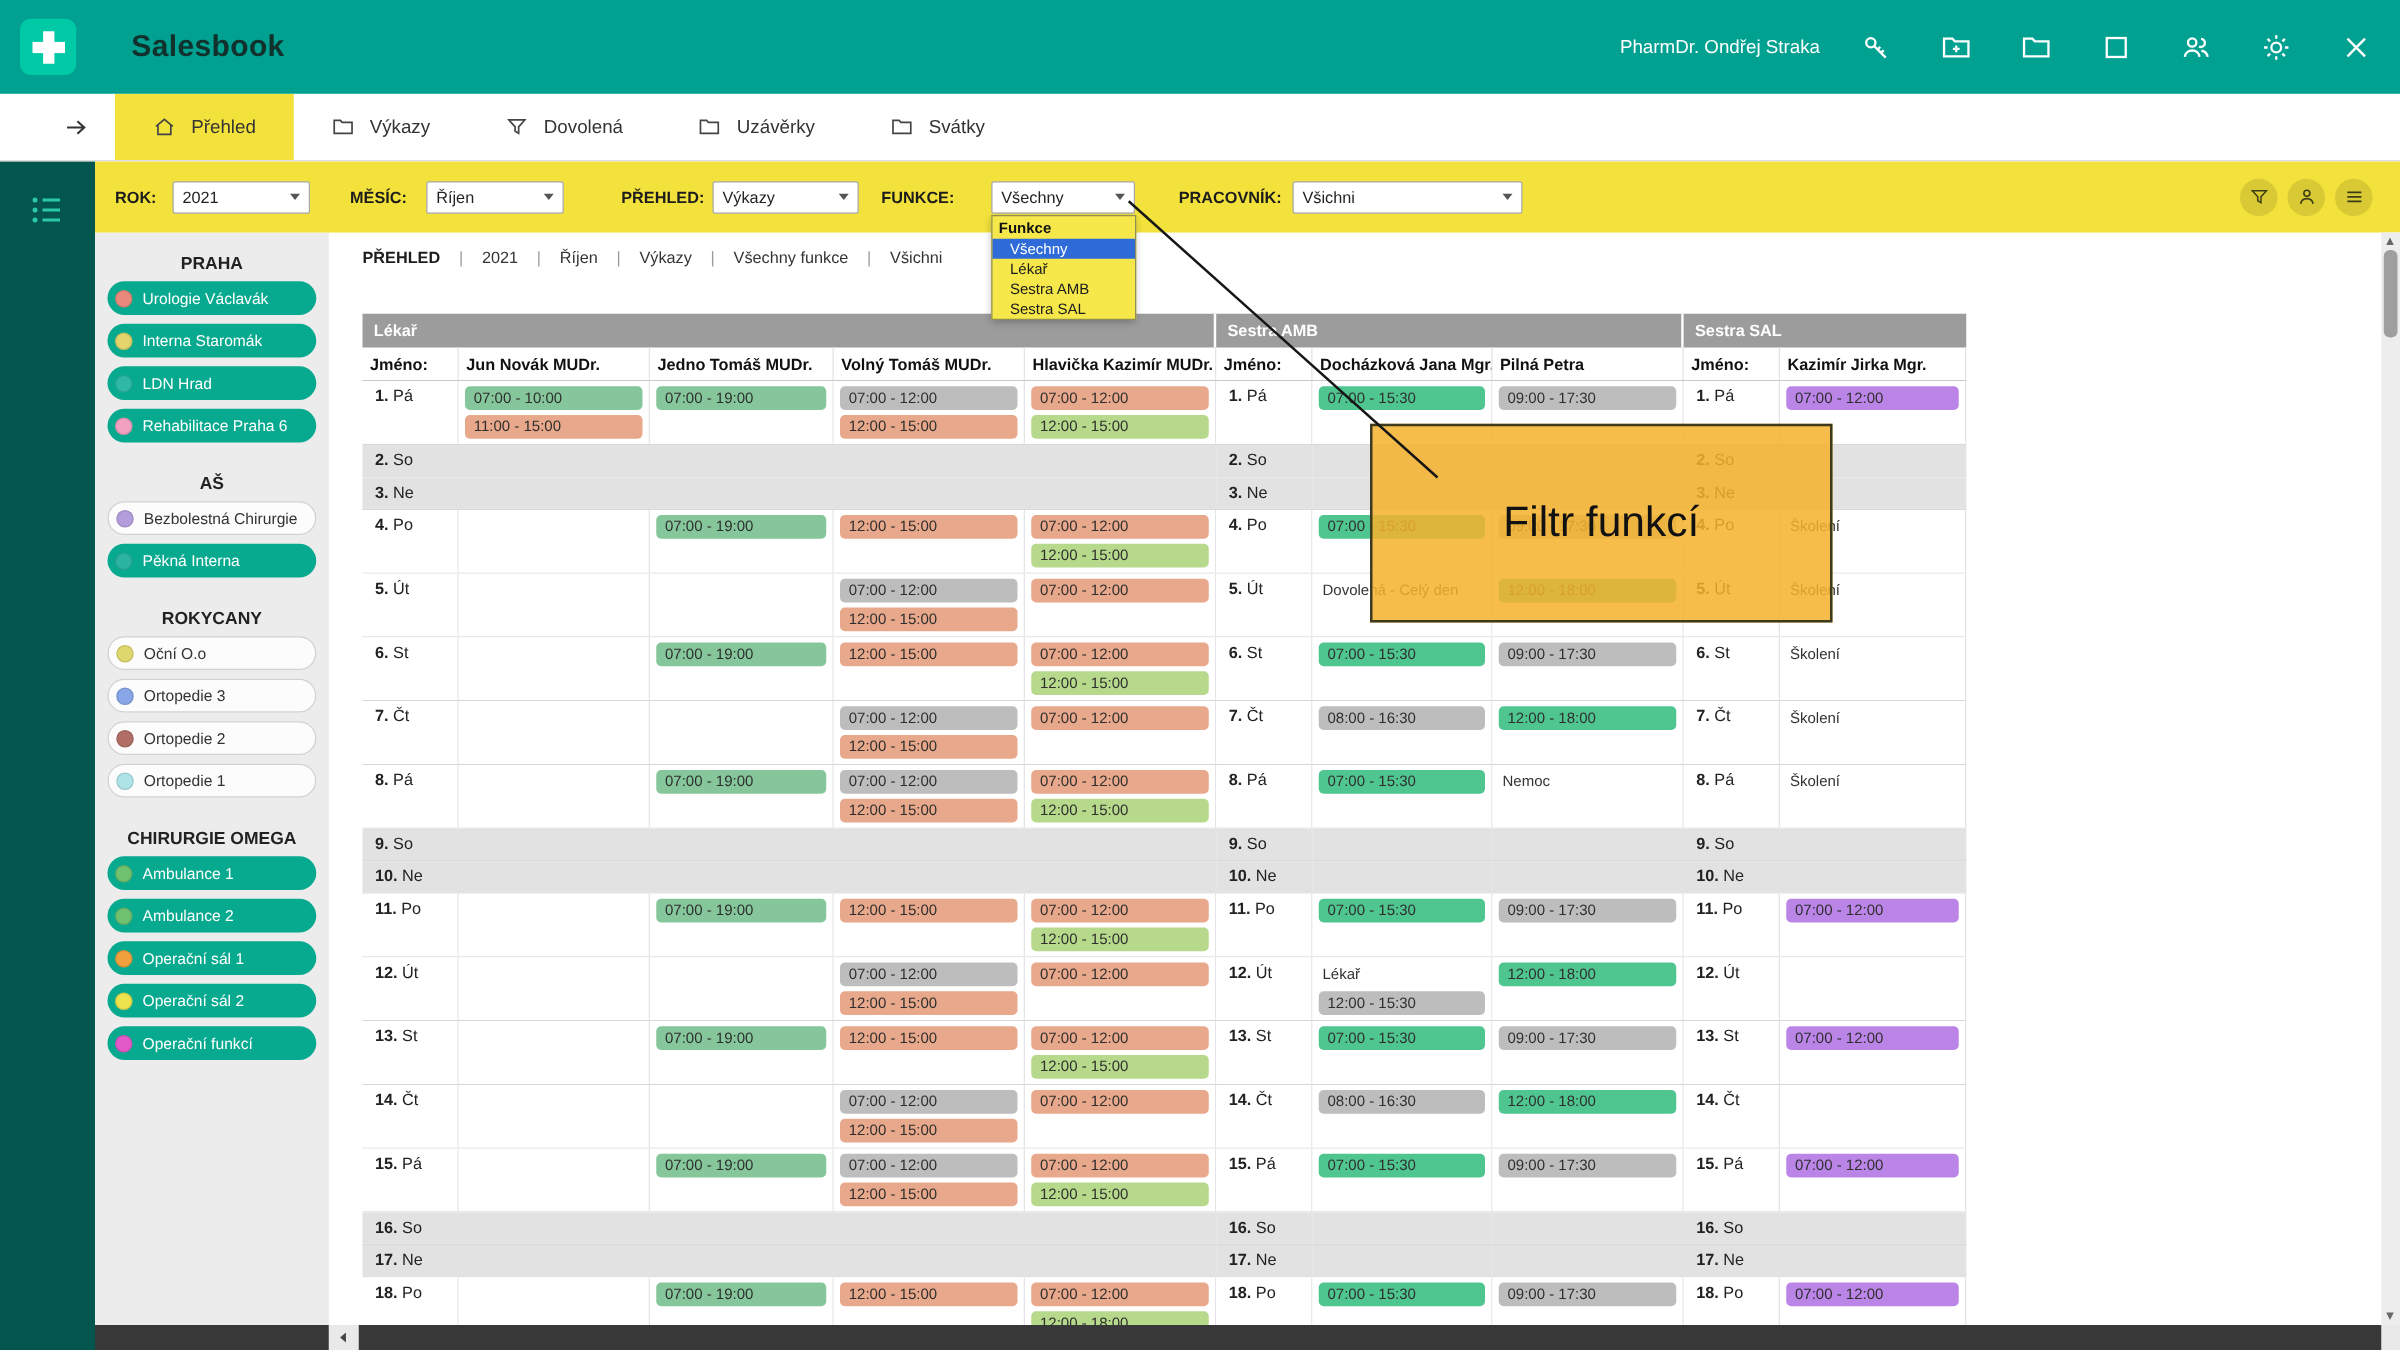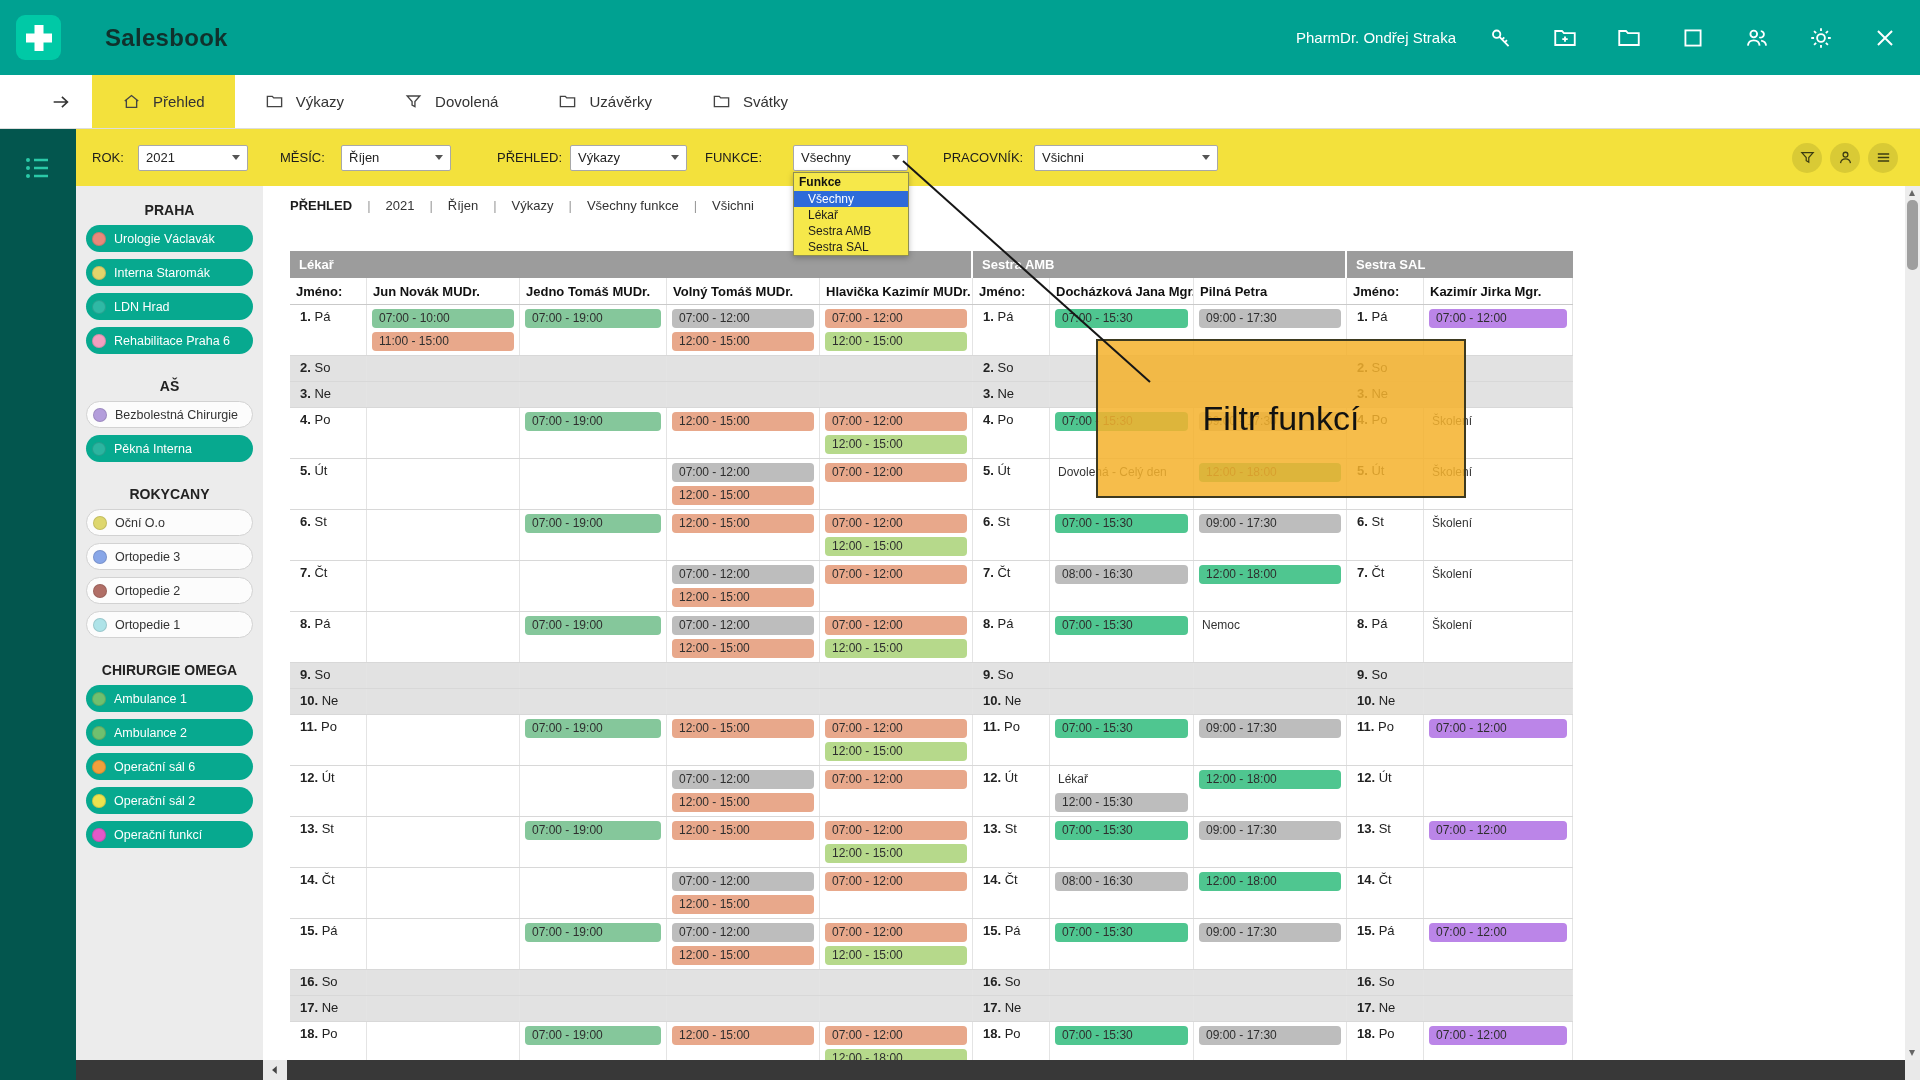--- a/index.html
+++ b/index.html
@@ -25,21 +25,21 @@
 .tabrow{position:absolute;left:0;top:75px;width:1920px;height:54px;background:#fff;border-bottom:1px solid #ddd;z-index:9}
 .collapse-arrow{position:absolute;left:50px;top:50%;transform:translateY(-50%);width:22px;height:22px;color:#333;cursor:pointer}
 .tabs{position:absolute;left:92px;top:0;height:100%;display:flex}
 .tab{display:flex;align-items:center;gap:12px;padding:0 30px;font-size:15px;color:#333;cursor:pointer;white-space:nowrap}
 .tab .icn{width:19px;height:19px;color:#444}
 .tab.active{background:#F3E13C}
 
 
 .filterbar{position:absolute;left:76px;top:129px;width:1844px;height:57px;background:#F3E13C;z-index:8}
 .fgroup{position:absolute;top:50%;transform:translateY(-50%);display:flex;align-items:center;gap:6px}
-.flabel{font-weight:normal;font-size:13px;color:#1c1c1c;white-space:nowrap}
+.flabel{font-weight:bold;font-size:13px;color:#1c1c1c;white-space:nowrap}
 .fselect{height:26px;background:#fff;border:1px solid #a8a8a8;border-radius:2px;display:flex;align-items:center;justify-content:space-between;padding:0 7px;font-size:13px;color:#222;cursor:pointer;white-space:nowrap}
 .fchev{width:0;height:0;border-left:4px solid transparent;border-right:4px solid transparent;border-top:5px solid #555;margin-left:6px}
 .fg0{left:16px}.fg0 .flabel{width:40px}.fg0 .fselect{width:110px}
 .fg1{left:204px}.fg1 .flabel{width:55px}.fg1 .fselect{width:110px}
 .fg2{left:421px}.fg2 .flabel{width:67px}.fg2 .fselect{width:117px}
 .fg3{left:629px}.fg3 .flabel{width:82px}.fg3 .fselect{width:115px}
 .fg4{left:867px}.fg4 .flabel{width:85px}.fg4 .fselect{width:184px}
 .fb-buttons{position:absolute;right:22px;top:50%;transform:translateY(-50%);display:flex;gap:8px}
 .fb-btn{width:30px;height:30px;border-radius:50%;background:#D9CA35;display:flex;align-items:center;justify-content:center;color:#3c3c12;cursor:pointer}
 .fb-btn .icn{width:17px;height:17px}
@@ -327,21 +327,21 @@
     <div class="sb-item teal">
       <span class="sb-dot" style="background: rgb(111, 192, 111);"></span>
       <span class="sb-label">Ambulance 1</span>
     </div>
     <div class="sb-item teal">
       <span class="sb-dot" style="background: rgb(111, 192, 111);"></span>
       <span class="sb-label">Ambulance 2</span>
     </div>
     <div class="sb-item teal">
       <span class="sb-dot" style="background: rgb(240, 160, 60);"></span>
-      <span class="sb-label">Operační sál 6</span>
+      <span class="sb-label">Operační sál 1</span>
     </div>
     <div class="sb-item teal">
       <span class="sb-dot" style="background: rgb(236, 227, 79);"></span>
       <span class="sb-label">Operační sál 2</span>
     </div>
     <div class="sb-item teal">
       <span class="sb-dot" style="background: rgb(226, 89, 200);"></span>
       <span class="sb-label">Operační funkcí</span>
     </div>
   </div>

